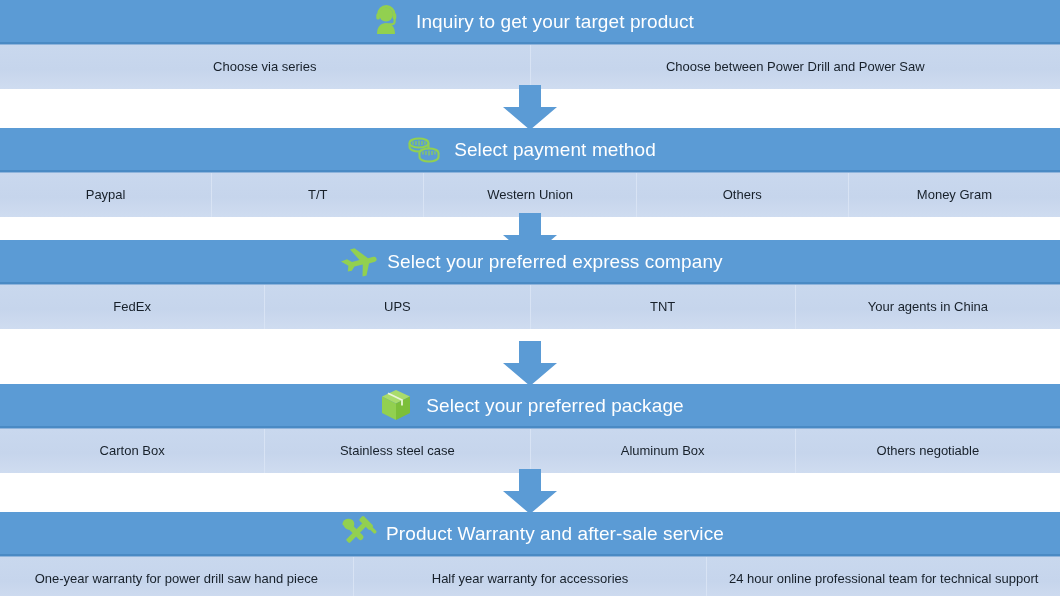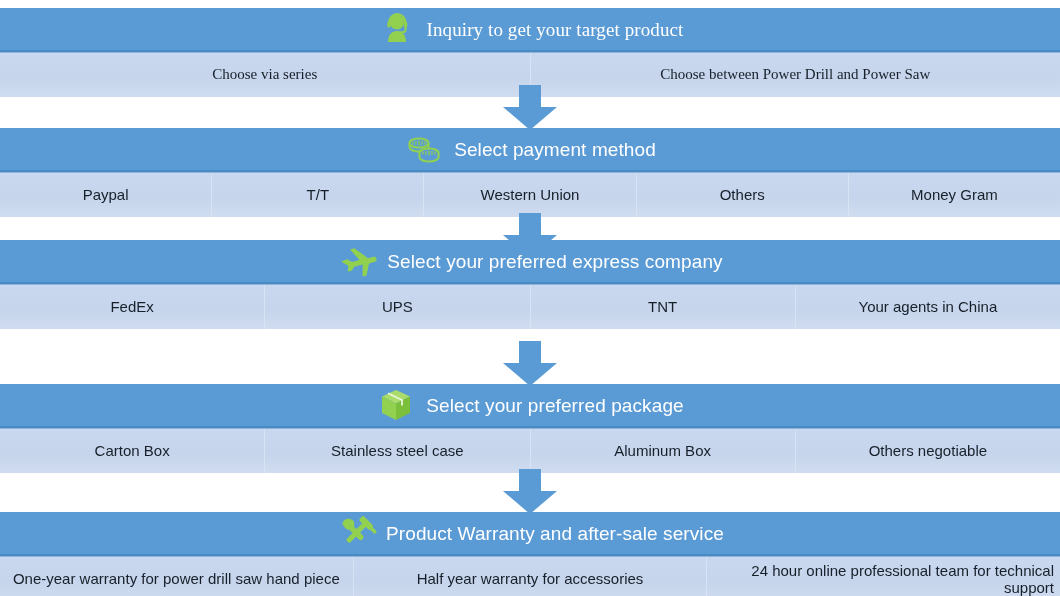--- a/index.html
+++ b/index.html
@@ -60,22 +60,22 @@
     display: flex;
     height: 44px;
     background: linear-gradient(to bottom, #C9D8EE 0%, #C6D5EC 55%, #CFDCF0 100%);
     border-top: 1px solid #8FB4DC;
   }
   .opt-cell {
     flex: 1 1 0;
     display: flex;
     align-items: center;
     justify-content: center;
-    text-align: right;
-    font-size: 15px;
+    text-align: left;
+    font-size: 13px;
     color: #17202A;
     padding: 0 6px;
     box-sizing: border-box;
     border-right: 1px solid #D8E3F4;
     line-height: 1.15;
   }
   .opt-cell:last-child { border-right: none; }
 
   
   .arrow {
@@ -84,21 +84,21 @@
     height: 46px;
     left: 500px;
   }
   .arrow svg { display: block; width: 60px; height: 46px; }
 </style>
 </head>
 <body>
 
 <div id="flow">
 
-  <div class="section" style="top:8px;font-family:Liberation Serif, serif;">
+  <div class="section" style="top:0px;">
     <div class="sect-header">
       <svg class="icon" viewBox="0 0 40 40">
         <path d="M11 33 C11 25.5 15 22 20 22 C25 22 29 25.5 29 33 Z" fill="#92D050"></path>
         <circle cx="20" cy="13.5" r="7" fill="#92D050"></circle>
         <path d="M12.5 13.2 a7.8 7.8 0 0 1 15.6 0" fill="none" stroke="#92D050" stroke-width="2.6" stroke-linecap="round"></path>
         <rect x="10.3" y="12.2" width="3.6" height="6.4" rx="1.7" fill="#92D050"></rect>
         <rect x="26.7" y="12.2" width="3.6" height="6.4" rx="1.7" fill="#92D050"></rect>
         <path d="M28.6 18.4 v2.2 a2.6 2.6 0 0 1 -2.6 2.6 h-3" fill="none" stroke="#92D050" stroke-width="2.1" stroke-linecap="round"></path>
       </svg>
       <span class="sect-title">Inquiry to get your target product</span>

